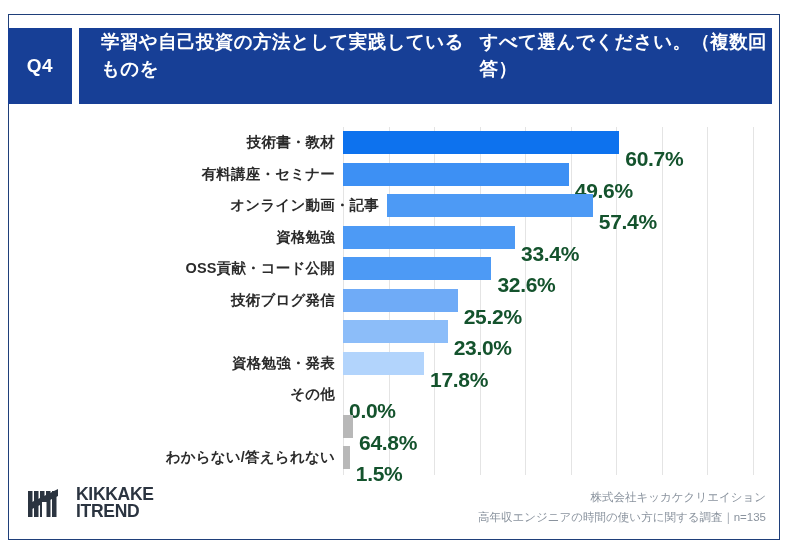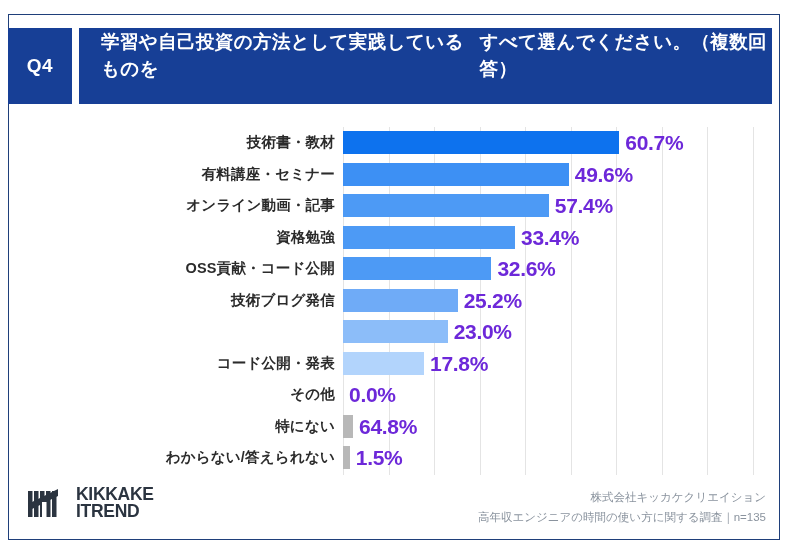--- a/index.html
+++ b/index.html
@@ -98,24 +98,24 @@
     position: absolute;
     left: 343px;
     height: 23px;
     top: 4px;
     border-radius: 0;
   }
   .bar-value {
     position: absolute;
     font-size: 21px;
     font-weight: bold;
-    color: #6d28d9;
+    color: #14532d;
     white-space: nowrap;
     letter-spacing: -.3px;
-    top: 0px;
+    top: 16px;
     line-height: 31.5px;
   }
 
   
   #footer {
     position: absolute;
     left: 0; top: 485px;
     width: 792px; height: 55px;
   }
   #logo {
@@ -181,21 +181,21 @@
         <div class="bar-row" style="top: 0px;">
           <div class="cat-label">技術書・教材</div>
           <div class="bar" style="width: 276.311px; background: rgb(13, 114, 238);"></div>
           <div class="bar-value" style="left: 625.311px;">60.7%</div>
         </div>
         <div class="bar-row" style="top: 31.5px;">
           <div class="cat-label">有料講座・セミナー</div>
           <div class="bar" style="width: 225.783px; background: rgb(61, 144, 244);"></div>
           <div class="bar-value" style="left: 574.783px;">49.6%</div>
         </div>
-        <div class="bar-row" style="top: 63px;">
+        <div class="bar-row" style="top: 63px; margin-left: 44px;">
           <div class="cat-label">オンライン動画・記事</div>
           <div class="bar" style="width: 205.754px; background: rgb(77, 154, 245);"></div>
           <div class="bar-value" style="left: 554.754px;">57.4%</div>
         </div>
         <div class="bar-row" style="top: 94.5px;">
           <div class="cat-label">資格勉強</div>
           <div class="bar" style="width: 172.069px; background: rgb(77, 154, 245);"></div>
           <div class="bar-value" style="left: 521.069px;">33.4%</div>
         </div>
         <div class="bar-row" style="top: 126px;">
@@ -206,30 +206,29 @@
         <div class="bar-row" style="top: 157.5px;">
           <div class="cat-label">技術ブログ発信</div>
           <div class="bar" style="width: 114.712px; background: rgb(111, 171, 247);"></div>
           <div class="bar-value" style="left: 463.712px;">25.2%</div>
         </div>
         <div class="bar-row" style="top: 189px;">
           <div class="bar" style="width: 104.698px; background: rgb(140, 189, 249);"></div>
           <div class="bar-value" style="left: 453.698px;">23.0%</div>
         </div>
         <div class="bar-row" style="top: 220.5px;">
-          <div class="cat-label">コード公開・発表</div>
+          <div class="cat-label">資格勉強・発表</div>
           <div class="bar" style="width: 81.0271px; background: rgb(178, 212, 252);"></div>
           <div class="bar-value" style="left: 430.027px;">17.8%</div>
         </div>
         <div class="bar-row" style="top: 252px;">
           <div class="cat-label">その他</div>
           <div class="bar-value" style="left: 349px;">0.0%</div>
         </div>
         <div class="bar-row" style="top: 283.5px;">
-          <div class="cat-label">特にない</div>
           <div class="bar" style="width: 10.0146px; background: rgb(184, 184, 184);"></div>
           <div class="bar-value" style="left: 359.015px;">64.8%</div>
         </div>
         <div class="bar-row" style="top: 315px; padding-left: 20px;">
           <div class="cat-label">わからない/答えられない</div>
           <div class="bar" style="width: 6.82812px; background: rgb(184, 184, 184);"></div>
           <div class="bar-value" style="left: 355.828px;">1.5%</div>
         </div>
       </div>
   </div>

